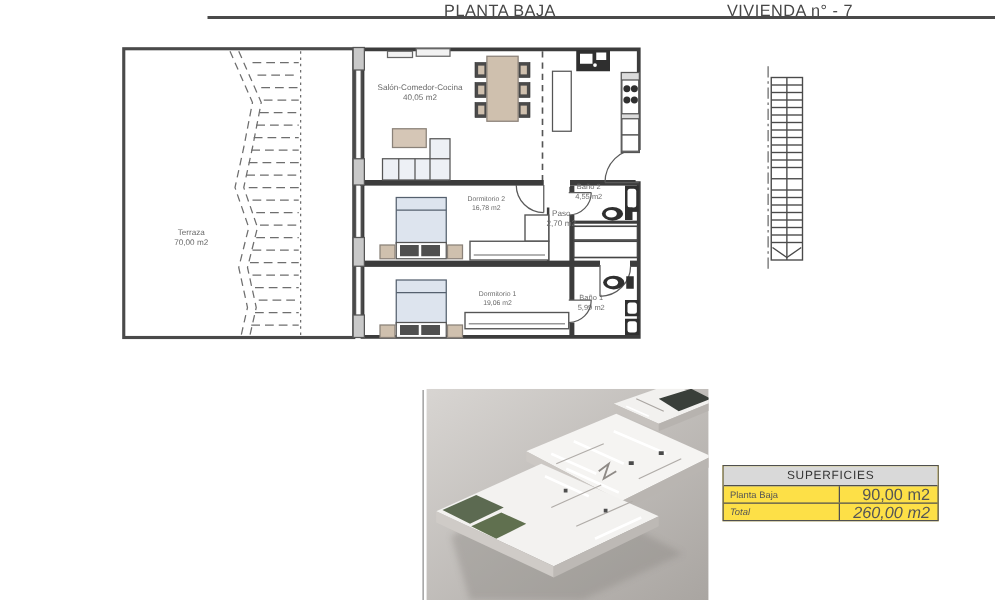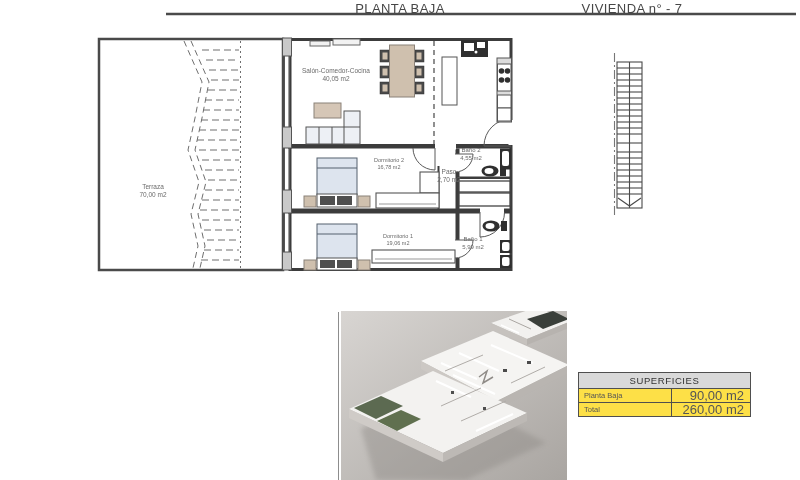--- a/index.html
+++ b/index.html
@@ -26,21 +26,21 @@
   .areas-table{
     position:absolute;left:578px;top:325px;width:171px;
     border:1.5px solid #4f4f4f;background:#fde047;color:#555;margin-top:47px;
   }
   .at-header{
     height:15px;line-height:15px;text-align:center;background:#d9d9d9;
     font-size:9.5px;letter-spacing:.6px;color:#333;
     border-bottom:1px solid #4f4f4f;
   }
   .at-row{display:flex;height:13px;line-height:13px;border-bottom:1px solid #4f4f4f;}
-  .at-row:last-child{border-bottom:none;}
+  .at-row:last-child{border-bottom:none;font-style:italic;}
   .at-label{flex:1;padding-left:5px;font-size:7.5px;border-right:1px solid #4f4f4f;}
   .at-value{width:72px;padding-right:6px;font-size:13px;text-align:right;}
   
   .photo{
     position:absolute;left:341px;top:311px;width:226px;height:169px;overflow:hidden;
   }
   .photo-edge{
     position:absolute;left:338px;top:312px;height:168px;width:0;
     border-left:1px solid #8d8d8d;
   }

